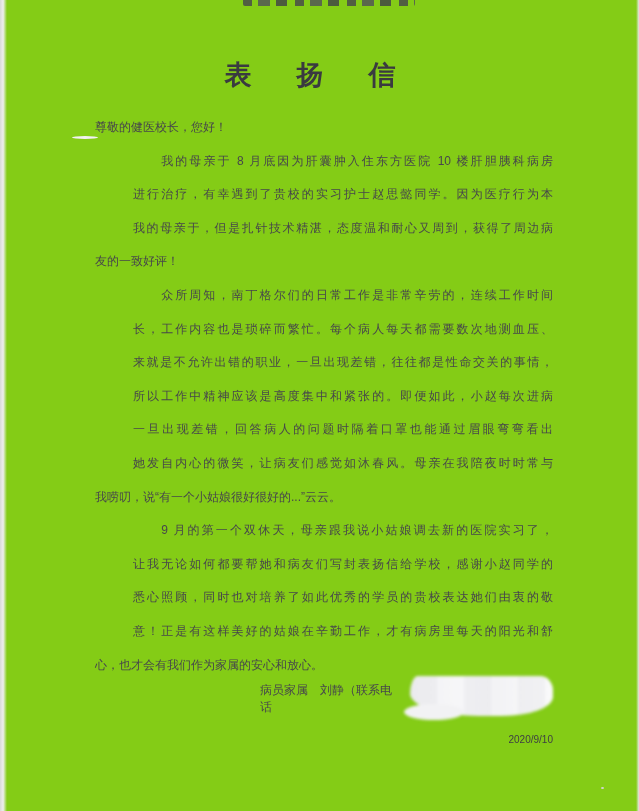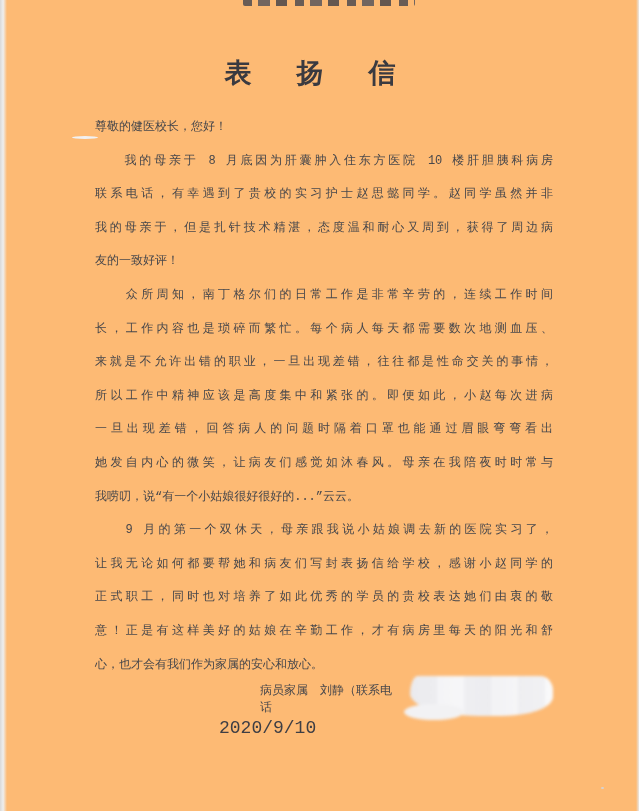--- a/index.html
+++ b/index.html
@@ -1,21 +1,21 @@
 <!DOCTYPE html>
 <html><head>
 <meta charset="utf-8">
 <style>
   html, body { margin: 0; padding: 0; background: #ffffff; }
   .page {
     position: relative;
     width: 639px; height: 811px;
-    background: #fdba74;
+    background: #84cc16;
     overflow: hidden;
-    font-family: Liberation Mono, monospace;
+    font-family: Liberation Sans, sans-serif;
     color: #474749;
   }
   .edge-left {
     position: absolute; left: 0; top: 0; bottom: 0; width: 7px;
     background: linear-gradient(90deg, #d9d9d9, #eeeeee 45%, rgba(251,251,251,0));
     pointer-events: none;
   }
   .edge-right {
     position: absolute; right: 0; top: 0; bottom: 0; width: 3px;
     background: linear-gradient(270deg, #e7e7e7, rgba(251,251,251,0));
@@ -45,21 +45,21 @@
     margin: 17px 86px 0 95px; 
     width: 458px;
   }
   .ln {
     font-size: 12px;
     height: 33.6px; line-height: 33.6px;
     text-align: justify;
     white-space: pre-wrap;
     color: #47474b;
   }
-  .ln.j { text-align-last: justify; }
+  .ln.j { text-align-last: justify; margin-left: 38px; }
   .sig-row {
     display: flex; align-items: flex-end;
     height: 34px; padding-left: 165px;
     font-size: 12px; color: #47474b;
   }
   .blur-patch {
     margin-left: 10px;
     width: 148px; height: 40px;
     background:
       repeating-linear-gradient(90deg, rgba(228,228,233,.40) 0 27px, rgba(246,246,249,.25) 27px 54px),
@@ -69,56 +69,56 @@
     position: relative;
   }
   .blur-patch::after {
     content: "";
     position: absolute; left: -6px; bottom: -4px;
     width: 60px; height: 16px;
     background: #f2f2f4;
     border-radius: 50%;
   }
   .date-line {
-    text-align: left;
+    text-align: right;
     padding-left: 124px;
-    font-size: 18px;
+    font-size: 10px;
     color: #3e3e44;
     height: 22px; line-height: 22px;
-    margin-top: 1px;
+    margin-top: 13px;
   }
 </style>
 </head>
 <body>
 
 <div class="page">
   <div class="edge-left"></div>
   <div class="edge-right"></div>
   <div class="top-marks"></div>
   <div class="speck1"></div>
   <div class="speck2"></div>
 
   <h1 class="title">表扬信</h1>
 
   <div class="letter-body">
     <div class="ln">尊敬的健医校长，您好！</div>
     <div class="ln j">　　我的母亲于 8 月底因为肝囊肿入住东方医院 10 楼肝胆胰科病房</div>
-    <div class="ln j">联系电话，有幸遇到了贵校的实习护士赵思懿同学。赵同学虽然并非</div>
+    <div class="ln j">进行治疗，有幸遇到了贵校的实习护士赵思懿同学。因为医疗行为本</div>
     <div class="ln j">我的母亲于，但是扎针技术精湛，态度温和耐心又周到，获得了周边病</div>
     <div class="ln">友的一致好评！</div>
     <div class="ln j">　　众所周知，南丁格尔们的日常工作是非常辛劳的，连续工作时间</div>
     <div class="ln j">长，工作内容也是琐碎而繁忙。每个病人每天都需要数次地测血压、</div>
     <div class="ln j">来就是不允许出错的职业，一旦出现差错，往往都是性命交关的事情，</div>
     <div class="ln j">所以工作中精神应该是高度集中和紧张的。即便如此，小赵每次进病</div>
     <div class="ln j">一旦出现差错，回答病人的问题时隔着口罩也能通过眉眼弯弯看出</div>
     <div class="ln j">她发自内心的微笑，让病友们感觉如沐春风。母亲在我陪夜时时常与</div>
     <div class="ln">我唠叨，说“有一个小姑娘很好很好的...”云云。</div>
     <div class="ln j">　　9 月的第一个双休天，母亲跟我说小姑娘调去新的医院实习了，</div>
     <div class="ln j">让我无论如何都要帮她和病友们写封表扬信给学校，感谢小赵同学的</div>
-    <div class="ln j">正式职工，同时也对培养了如此优秀的学员的贵校表达她们由衷的敬</div>
+    <div class="ln j">悉心照顾，同时也对培养了如此优秀的学员的贵校表达她们由衷的敬</div>
     <div class="ln j">意！正是有这样美好的姑娘在辛勤工作，才有病房里每天的阳光和舒</div>
     <div class="ln">心，也才会有我们作为家属的安心和放心。</div>
 
     <div class="sig-row">
       <span>病员家属　刘静（联系电话</span>
       <span class="blur-patch"></span>
     </div>
 
     <div class="date-line">2020/9/10</div>
   </div>

